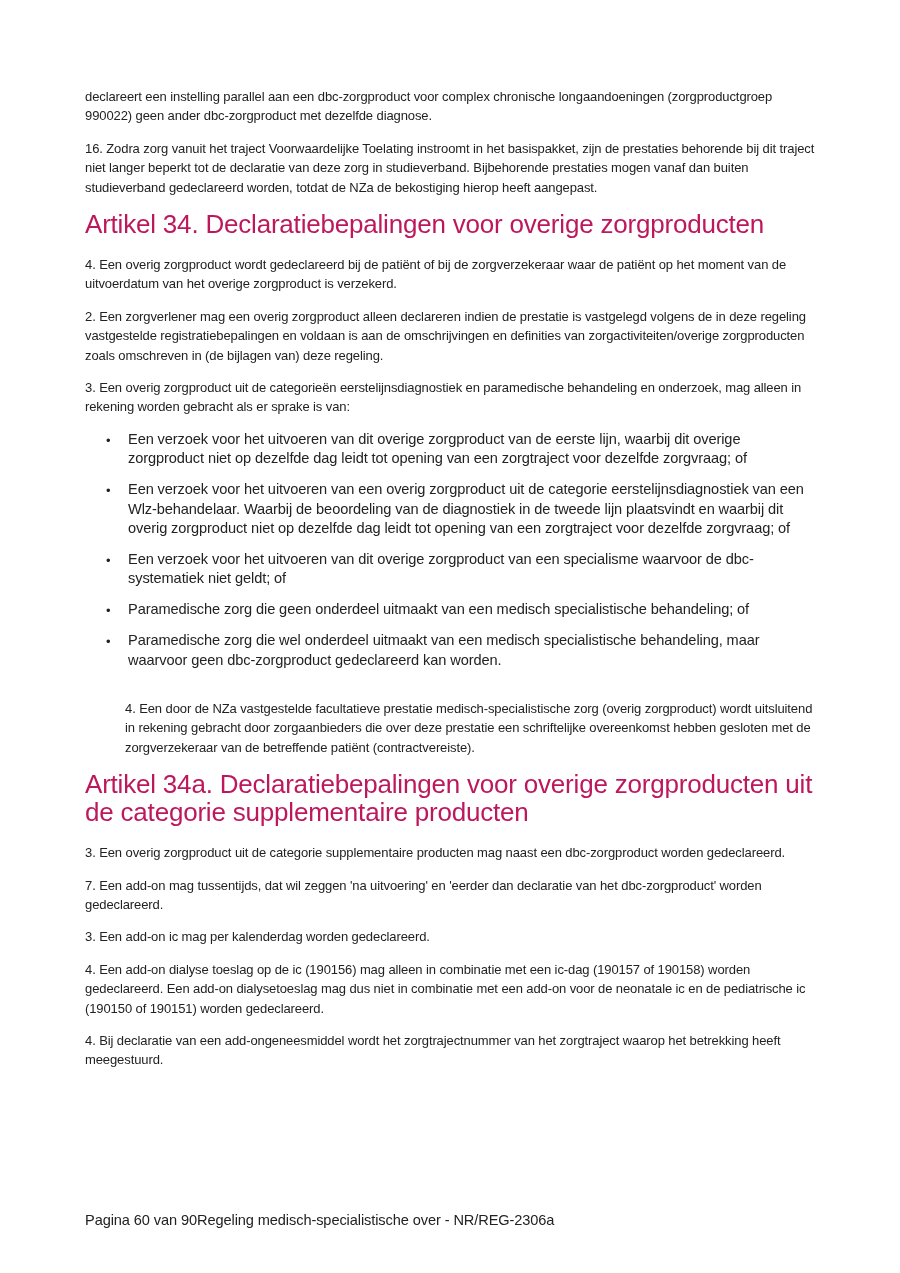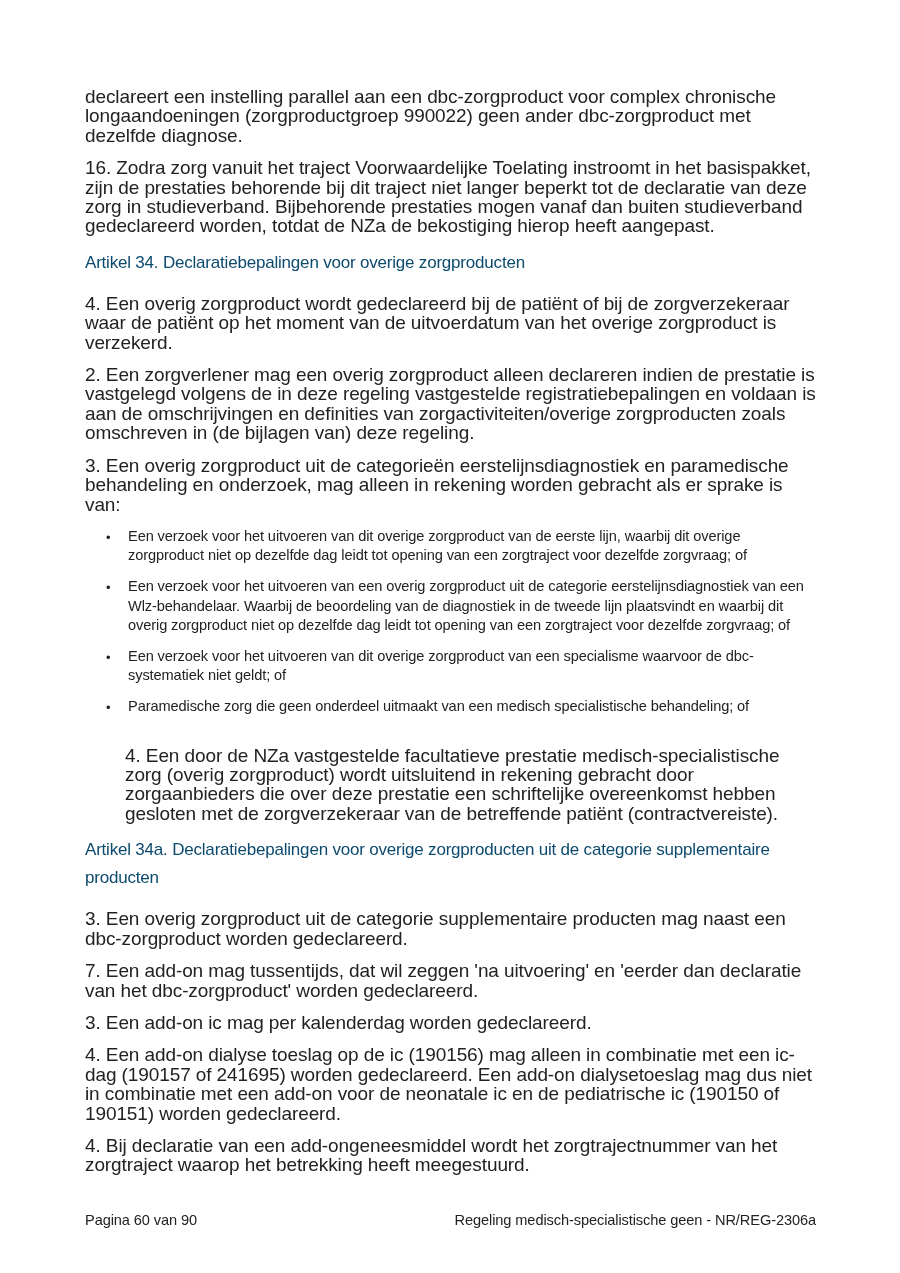--- a/index.html
+++ b/index.html
@@ -12,30 +12,30 @@
     color: #222222;
     overflow: hidden;
   }
   .page {
     position: absolute;
     inset: 0;
     padding: 87px 84px 0 85px;
     background: #ffffff;
   }
   .body-text {
-    font-size: 19px;
+    font-size: 13px;
     line-height: 19.4px;
     letter-spacing: -0.1px;
     margin-bottom: 13px;
     color: #222222;
   }
   .heading {
-    font-size: 17px;
+    font-size: 26px;
     font-weight: 400;
-    color: #0c4a6e;
+    color: #be185d;
     line-height: 28px;
     letter-spacing: -0.2px;
     margin: 13px 0 17px 0;
   }
   .bullet-list {
     list-style: none;
     margin: 4px 0 0 0;
   }
   .bullet-list li {
     position: relative;
@@ -57,21 +57,21 @@
   .spaced-top {
     margin-top: 29px;
     margin-left: 40px;
   }
   .footer {
     position: absolute;
     left: 85px;
     right: 84px;
     top: 1211px;
     display: flex;
-    justify-content: space-between;
+    justify-content: flex-start;
     font-size: 14.6px;
     line-height: 19px;
     letter-spacing: -0.1px;
     color: #222222;
   }
 </style>
 </head>
 <body>
 
 <div class="page">
@@ -83,30 +83,31 @@
 
   <p class="body-text">4. Een overig zorgproduct wordt gedeclareerd bij de patiënt of bij de zorgverzekeraar waar de patiënt op het moment van de uitvoerdatum van het overige zorgproduct is verzekerd.</p>
   <p class="body-text">2. Een zorgverlener mag een overig zorgproduct alleen declareren indien de prestatie is vastgelegd volgens de in deze regeling vastgestelde registratiebepalingen en voldaan is aan de omschrijvingen en definities van zorgactiviteiten/overige zorgproducten zoals omschreven in (de bijlagen van) deze regeling.</p>
   <p class="body-text">3. Een overig zorgproduct uit de categorieën eerstelijnsdiagnostiek en paramedische behandeling en onderzoek, mag alleen in rekening worden gebracht als er sprake is van:</p>
 
   <ul class="bullet-list">
     <li>Een verzoek voor het uitvoeren van dit overige zorgproduct van de eerste lijn, waarbij dit overige zorgproduct niet op dezelfde dag leidt tot opening van een zorgtraject voor dezelfde zorgvraag; of</li>
     <li>Een verzoek voor het uitvoeren van een overig zorgproduct uit de categorie eerstelijnsdiagnostiek van een Wlz-behandelaar. Waarbij de beoordeling van de diagnostiek in de tweede lijn plaatsvindt en waarbij dit overig zorgproduct niet op dezelfde dag leidt tot opening van een zorgtraject voor dezelfde zorgvraag; of</li>
     <li>Een verzoek voor het uitvoeren van dit overige zorgproduct van een specialisme waarvoor de dbc-systematiek niet geldt; of</li>
     <li>Paramedische zorg die geen onderdeel uitmaakt van een medisch specialistische behandeling; of</li>
+    <li>Paramedische zorg die wel onderdeel uitmaakt van een medisch specialistische behandeling, maar waarvoor geen dbc-zorgproduct gedeclareerd kan worden.</li>
   </ul>
 
   <p class="body-text spaced-top">4. Een door de NZa vastgestelde facultatieve prestatie medisch-specialistische zorg (overig zorgproduct) wordt uitsluitend in rekening gebracht door zorgaanbieders die over deze prestatie een schriftelijke overeenkomst hebben gesloten met de zorgverzekeraar van de betreffende patiënt (contractvereiste).</p>
 
   <h1 class="heading">Artikel 34a. Declaratiebepalingen voor overige zorgproducten uit de categorie supplementaire producten</h1>
 
   <p class="body-text">3. Een overig zorgproduct uit de categorie supplementaire producten mag naast een dbc-zorgproduct worden gedeclareerd.</p>
   <p class="body-text">7. Een add-on mag tussentijds, dat wil zeggen 'na uitvoering' en 'eerder dan declaratie van het dbc-zorgproduct' worden gedeclareerd.</p>
   <p class="body-text">3. Een add-on ic mag per kalenderdag worden gedeclareerd.</p>
-  <p class="body-text">4. Een add-on dialyse toeslag op de ic (190156) mag alleen in combinatie met een ic-dag (190157 of 241695) worden gedeclareerd. Een add-on dialysetoeslag mag dus niet in combinatie met een add-on voor de neonatale ic en de pediatrische ic (190150 of 190151) worden gedeclareerd.</p>
+  <p class="body-text">4. Een add-on dialyse toeslag op de ic (190156) mag alleen in combinatie met een ic-dag (190157 of 190158) worden gedeclareerd. Een add-on dialysetoeslag mag dus niet in combinatie met een add-on voor de neonatale ic en de pediatrische ic (190150 of 190151) worden gedeclareerd.</p>
   <p class="body-text">4. Bij declaratie van een add-ongeneesmiddel wordt het zorgtrajectnummer van het zorgtraject waarop het betrekking heeft meegestuurd.</p>
 
   <div class="footer">
     <span>Pagina 60 van 90</span>
-    <span>Regeling medisch-specialistische geen - NR/REG-2306a</span>
+    <span>Regeling medisch-specialistische over - NR/REG-2306a</span>
   </div>
 
 </div>
 
 </body></html>

